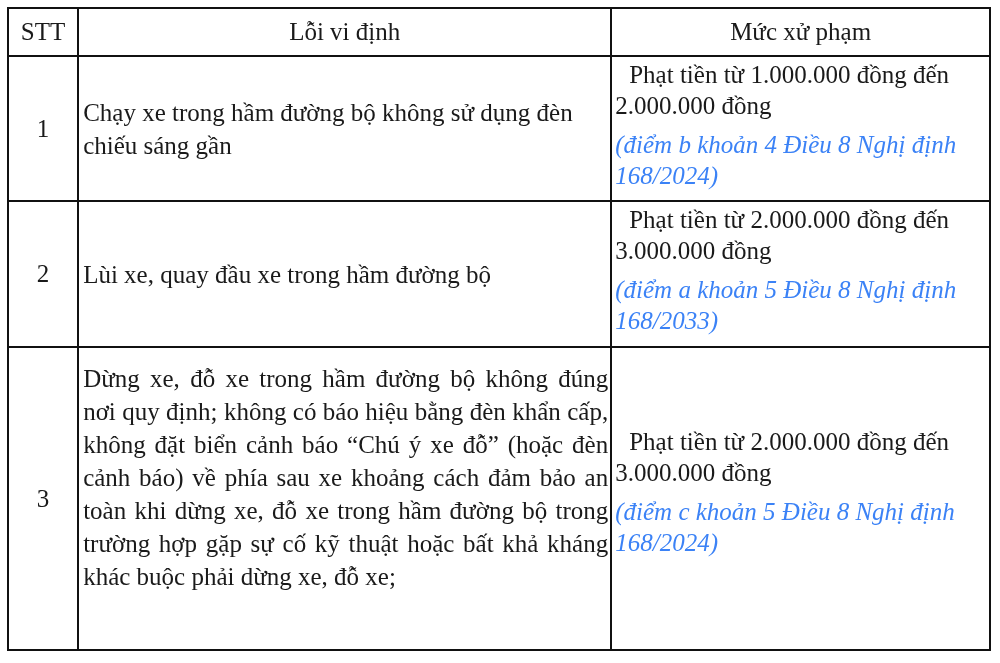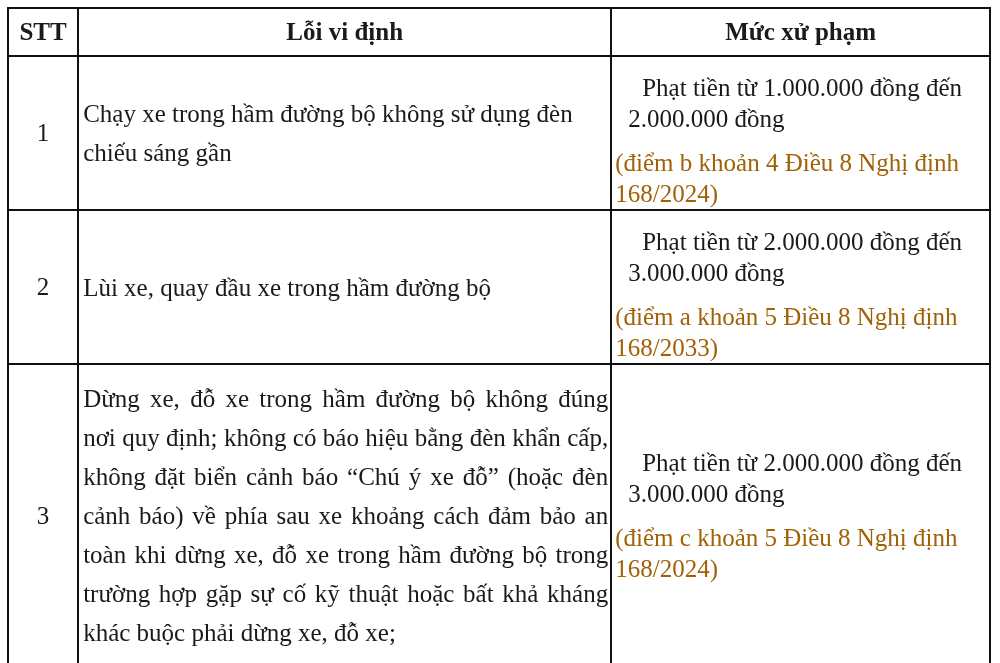--- a/index.html
+++ b/index.html
@@ -22,54 +22,55 @@
       border-collapse: collapse;
       table-layout: fixed;
       width: 984px;
     }
     .penalty-table td, .penalty-table th {
       border: 2px solid #111;
       padding: 0;
       vertical-align: middle;
     }
     .penalty-table th {
-      font-weight: bold;
+      font-weight: normal;
       font-size: 25px;
       height: 46px;
       text-align: center;
     }
     .col-stt { width: 70px; }
     .col-violation { width: 532px; }
     .col-penalty { width: 378px; }
 
     .cell-stt {
       text-align: center;
       font-size: 25px;
     }
     .cell-violation {
       font-size: 25px;
-      line-height: 39px;
+      line-height: 33px;
       padding-left: 4px !important;
       padding-right: 2px !important;
     }
     .cell-violation.justify {
       text-align: justify;
     }
     .cell-penalty {
       font-size: 25px;
       line-height: 31px;
       padding-left: 3px !important;
     }
     .fine-text {
       text-indent: 14px;
-      margin: 13px;
+      margin: 0;
     }
     .legal-ref {
       margin: 8px 0 0 0;
-      color: #a16207;
+      color: #3b82f6;
+      font-style: italic;
     }
     .row-1 { height: 145px; }
     .row-2 { height: 146px; }
     .row-3 { height: 303px; }
     .row-3 .cell-violation { vertical-align: top; padding-top: 14px !important; }
     .row-3 .cell-penalty { vertical-align: middle; padding-bottom: 14px !important; }
     .row-1 .cell-penalty { vertical-align: top; padding-top: 2px !important; }
     .row-2 .cell-penalty { vertical-align: top; padding-top: 2px !important; }
   </style>
 </head>

